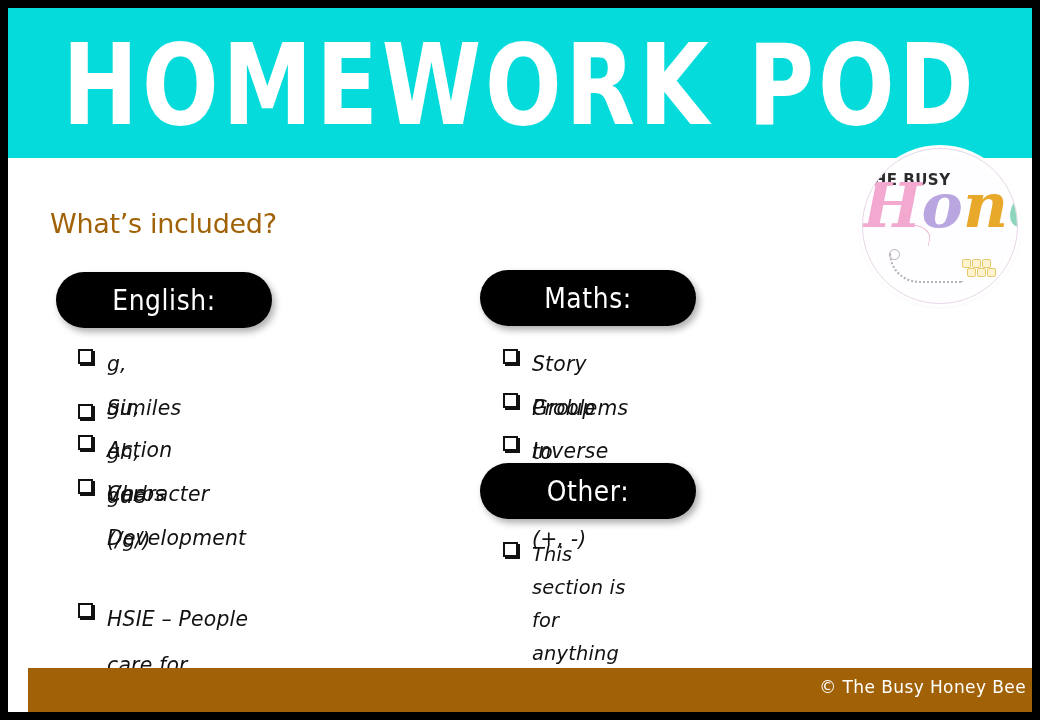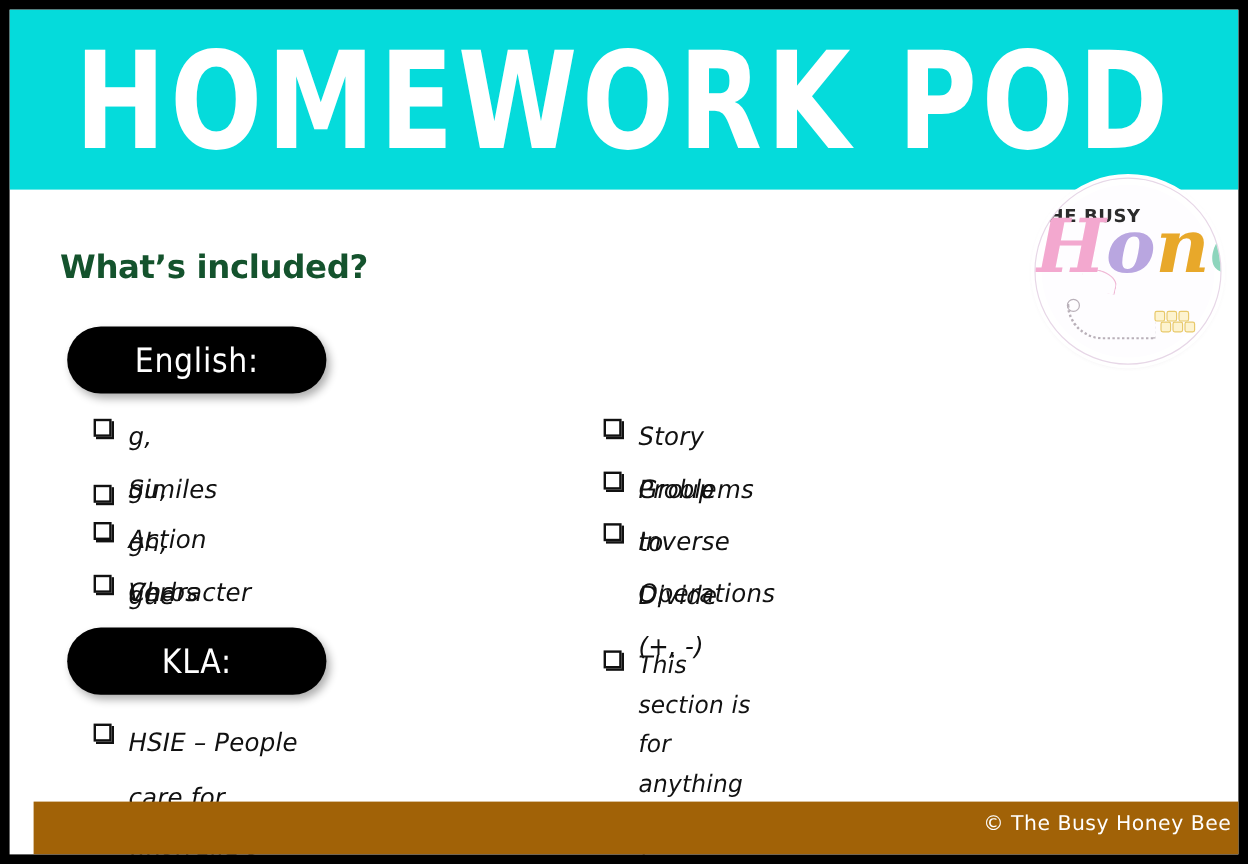--- a/index.html
+++ b/index.html
@@ -156,23 +156,23 @@
     border-radius: 0 60% 0 0;
     transform: rotate(12deg);
   }
 
   
   .whats-included {
     position: absolute;
     left: 42px;
     top: 200px;
     font-family: "DejaVu Sans", sans-serif;
-    font-weight: 700;
+    font-weight: 400;
     font-size: 27px;
-    color: #14532d;
+    color: #a16207;
     letter-spacing: -0.3px;
   }
 
   
   .pill {
     position: absolute;
     height: 56px;
     width: 216px;
     background: #000000;
     border-radius: 34px;
@@ -314,45 +314,48 @@
       <div class="check-item le2">
         <span class="check-box"></span>
         <span class="check-text">Action Verbs</span>
       </div>
       <div class="check-item le3">
         <span class="check-box"></span>
         <span class="check-text">Character Development</span>
       </div>
     </div>
 
-    <div class="pill pill-kla">
-      <span class="pill-label">KLA:</span>
-    </div>
     <div class="list-kla" style="position:absolute;">
       <div class="check-item" style="top:0;">
         <span class="check-box"></span>
         <span class="check-text">HSIE – People care for Australia's water environments.</span>
       </div>
     </div>
 
+    <div class="pill pill-maths">
+      <span class="pill-label">Maths:</span>
+    </div>
     <div class="list-maths" style="position:absolute;">
       <div class="check-item lm0">
         <span class="check-box"></span>
         <span class="check-text">Story Problems</span>
       </div>
       <div class="check-item lm1">
         <span class="check-box"></span>
         <span class="check-text">Group to Divide</span>
       </div>
       <div class="check-item lm2">
         <span class="check-box"></span>
         <span class="check-text">Inverse Operations (+, -)</span>
       </div>
     </div>
 
+    <div class="pill pill-other">
+      <span class="pill-label">Other:</span>
+    </div>
     <div class="list-other" style="position:absolute;">
       <div class="check-item" style="top:0;">
         <span class="check-box"></span>
         <span class="check-text">This section is for anything specific to your school context that you want your students to complete e.g. work on their speech for public speaking, class specific project etc</span>
       </div>
     </div>
 
     <div class="footer-band">
       <div class="footer-text">© The Busy Honey Bee</div>
     </div>

